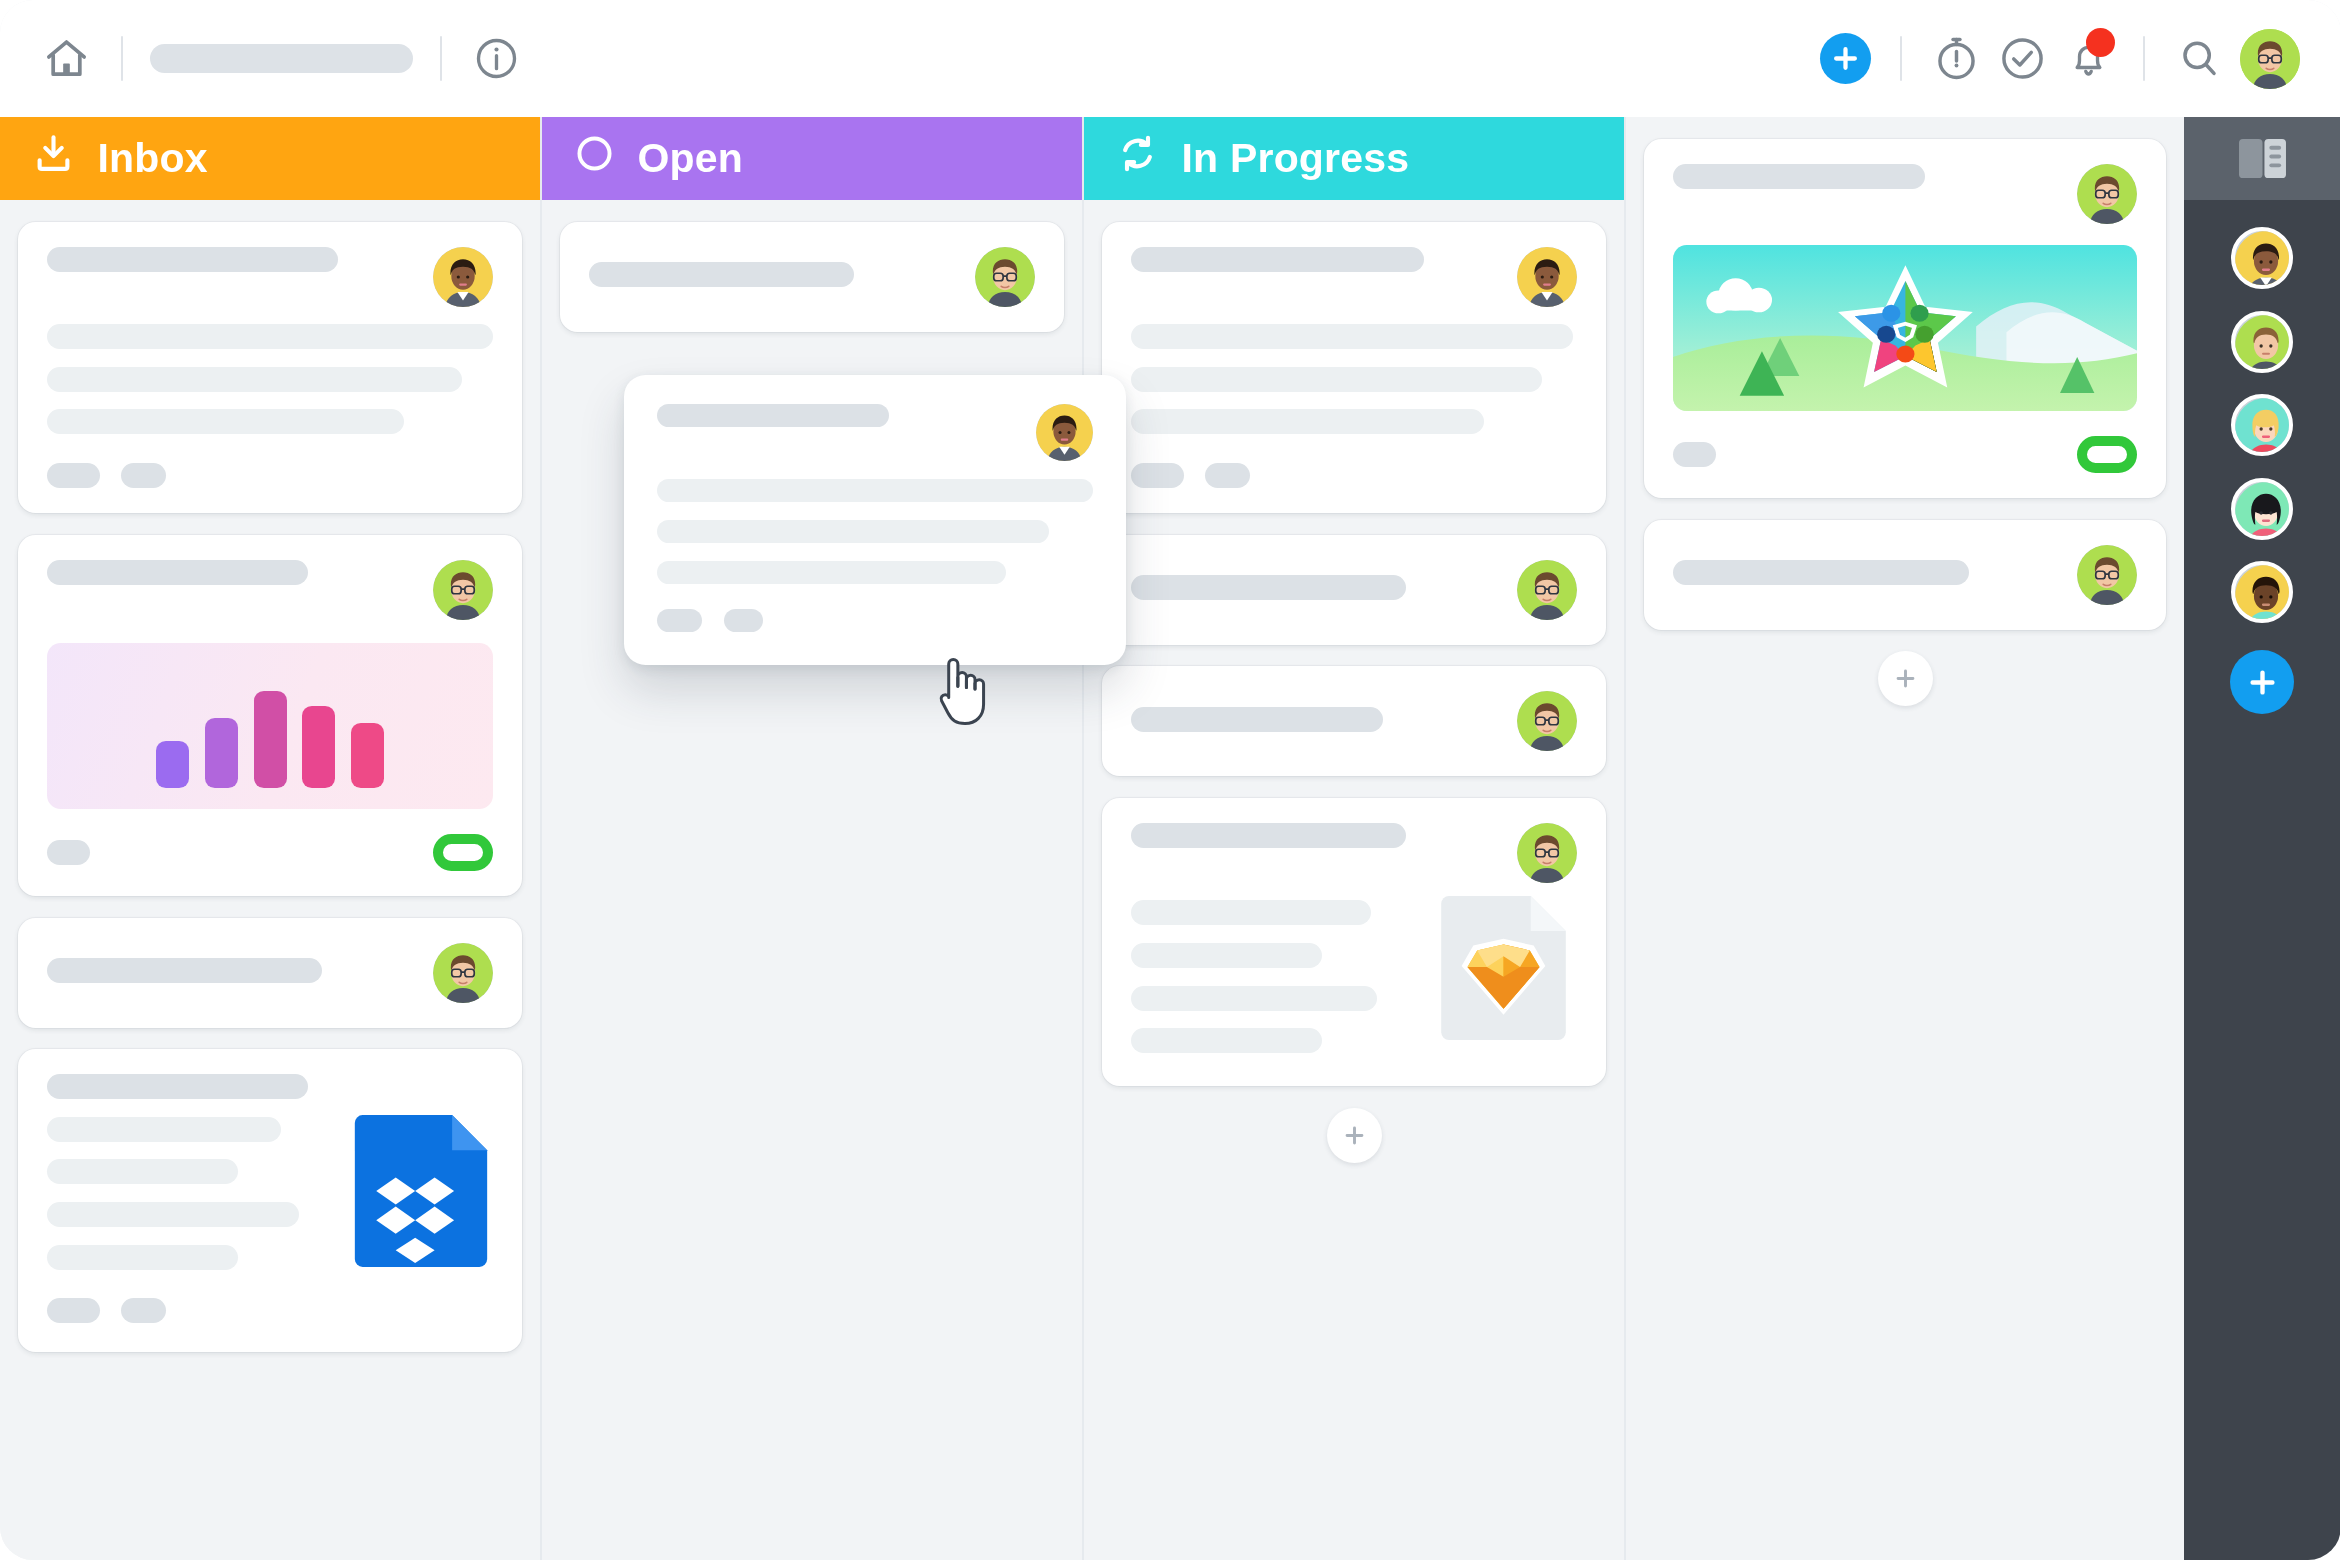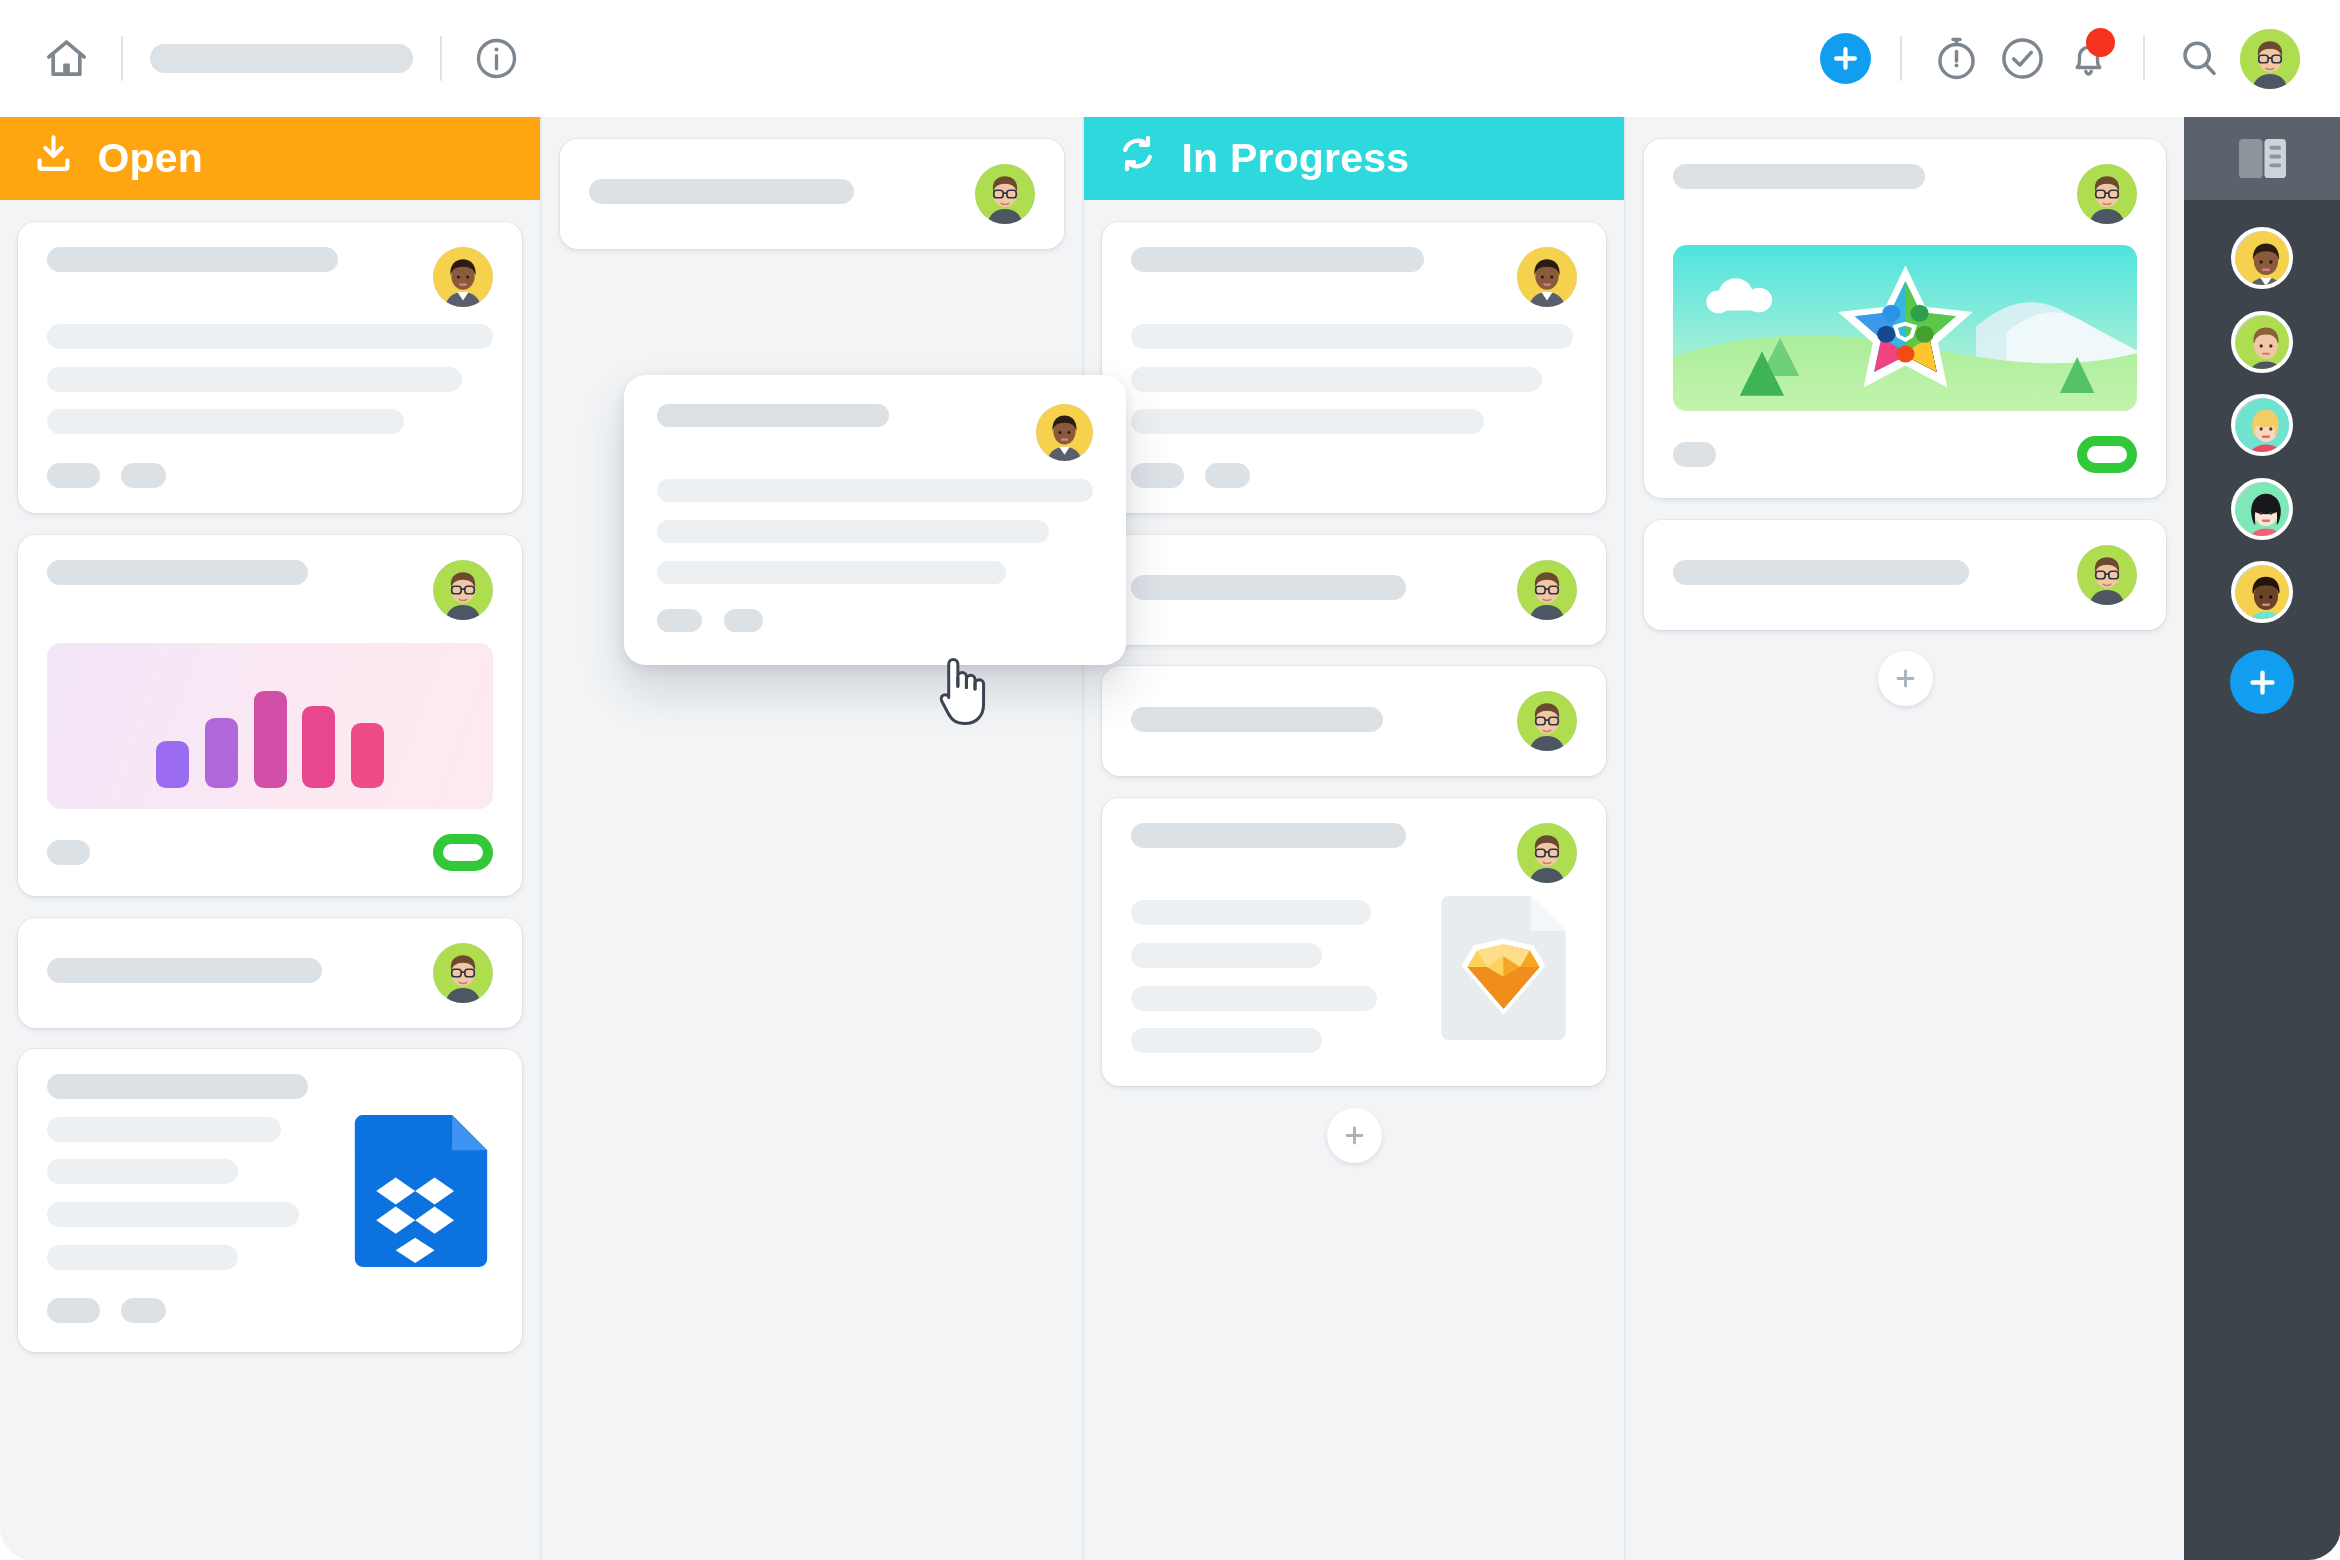--- a/index.html
+++ b/index.html
@@ -244,21 +244,21 @@
 
     <div class="col" style="width:542px">
       <div class="col-head" style="background:#FFA511">
         <span>
           <svg width="45" height="45" viewBox="0 0 24 24" fill="none" stroke="#fff" stroke-width="2.2" stroke-linecap="round" stroke-linejoin="round">
             <path d="M12 3.4v9.4"></path>
               <path d="M7.6 9l4.4 4.4L16.4 9"></path>
             <path d="M4.6 15.6v3.4c0 .7.5 1.2 1.2 1.2h12.4c.7 0 1.2-.5 1.2-1.2v-3.4"></path>
           </svg>
         </span>
-        <span>Open</span>
+        <span>Inbox</span>
       </div>
       <div class="col-body">
 
         <div class="card">
           <div class="card-top">
             <div style="flex:1">
               <div class="card-title-bar" style="width:291px"></div>
             </div>
             <div class="card-av avatar" style="width:60px;height:60px">
               <svg viewBox="0 0 64 64" width="60" height="60">
@@ -359,20 +359,28 @@
           <div class="pillrow" style="margin-top:25px">
             <div class="pill-sm"></div>
             <div class="pill-sm w2"></div>
           </div>
         </div>
 
       </div>
     </div>
 
     <div class="col" style="width:542px">
+      <div class="col-head" style="background:#A974F0">
+        <span>
+          <svg width="43" height="43" viewBox="0 0 24 24" fill="none" stroke="#fff" stroke-width="2.2">
+              <circle cx="12" cy="12" r="8.4"></circle>
+            </svg>
+        </span>
+        <span>Open</span>
+      </div>
       <div class="col-body">
         <div class="card">
           <div class="card-top">
             <div style="flex:1">
               <div class="card-title-bar" style="width:265px;margin-top:15.6px"></div>
             </div>
             <div class="card-av avatar" style="width:60px;height:60px">
               <svg viewBox="0 0 64 64" width="60" height="60">
                 <circle cx="32" cy="32" r="32" fill="#aede4f"></circle>
                 <path d="M14 64c0-10 8-16 18-16s18 6 18 16z" fill="#4e5664"></path>

